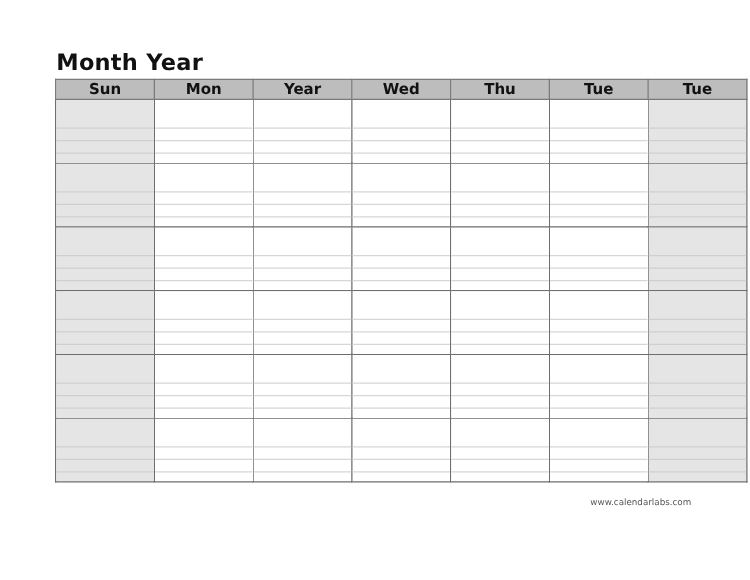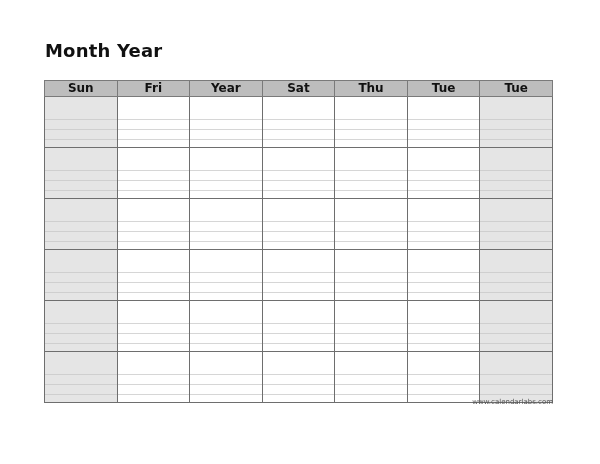--- a/index.html
+++ b/index.html
@@ -1,38 +1,38 @@
 <!DOCTYPE html>
 <html><head>
 <meta charset="utf-8">
 <style>
   html, body { margin:0; padding:0; background:#ffffff; }
   body { width:600px; height:464px; position:relative; overflow:hidden; font-family:"DejaVu Sans", sans-serif; }
   .title { position:absolute; left:45px; top:40px; font-size:18px; font-weight:bold; color:#111; letter-spacing:0.2px; }
-  .cal { position:absolute; left:44px; top:80px; width:509px; border-collapse:collapse; table-layout:fixed; }
+  .cal { position:absolute; left:44px; top:63px; width:554px; border-collapse:collapse; table-layout:fixed; }
   .cal th { height:15px; background:#bdbdbd; border:1px solid #7a7a7a; font-size:12px; font-weight:bold; color:#111; padding:0; text-align:center; line-height:15px; }
   .cal td { height:50px; border:1px solid #6e6e6e; border-top:1.5px solid #6e6e6e; padding:0; vertical-align:top; position:relative; background:#fff; }
   .cal td.weekend { background:#e5e5e5; }
   .cell { position:relative; width:100%; height:100%; }
   .rule { position:absolute; left:0; right:0; height:0; border-top:1px solid #d6d6d6; }
   .cal td.weekend .rule { border-top-color:#cfcfcf; }
   .footer { position:absolute; left:440px; top:398px; width:113px; text-align:right; font-size:7px; color:#555; }
 </style>
 </head>
 <body>
 
 <div class="title">Month Year</div>
 
 <table class="cal">
   <thead>
     <tr>
       <th>Sun</th>
-      <th>Fri</th>
+      <th>Mon</th>
       <th>Year</th>
-      <th>Sat</th>
+      <th>Wed</th>
       <th>Thu</th>
       <th>Tue</th>
       <th>Tue</th>
     </tr>
   </thead>
   <tbody id="cal-body">
       <tr>
         <td class="weekend">
           <div class="cell">
             <div class="rule" style="top: 22px;"></div>

